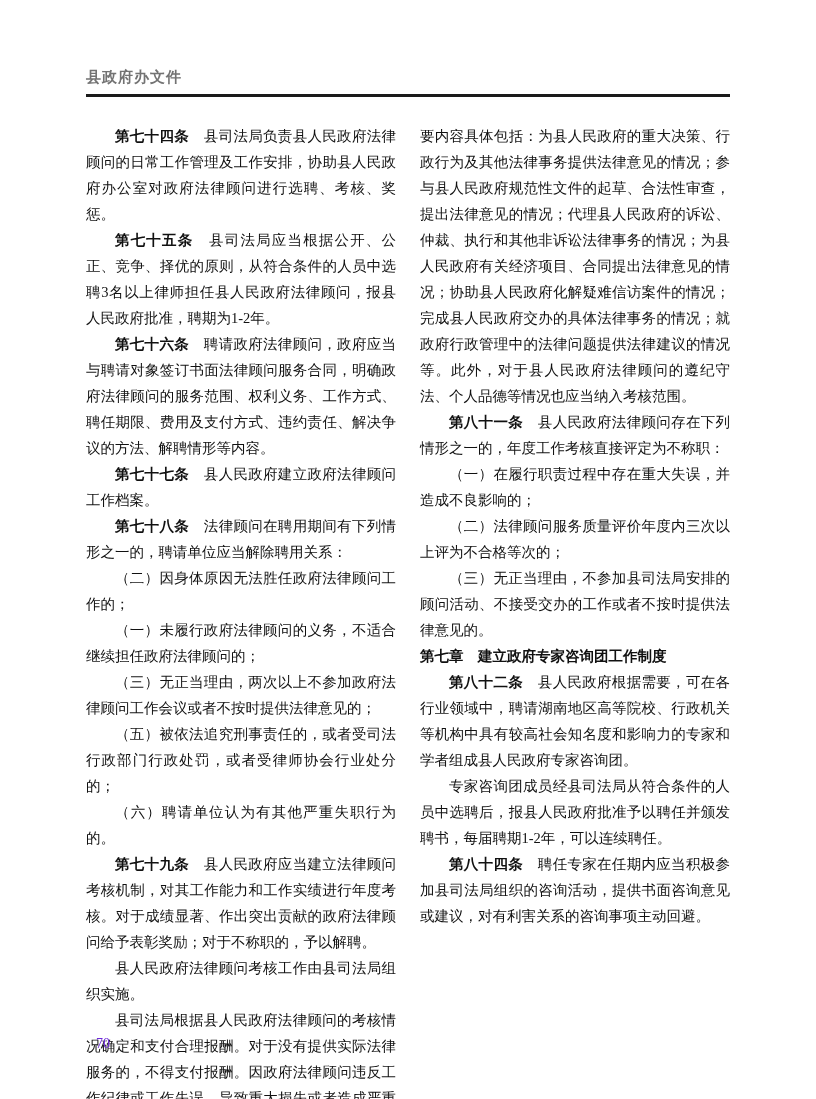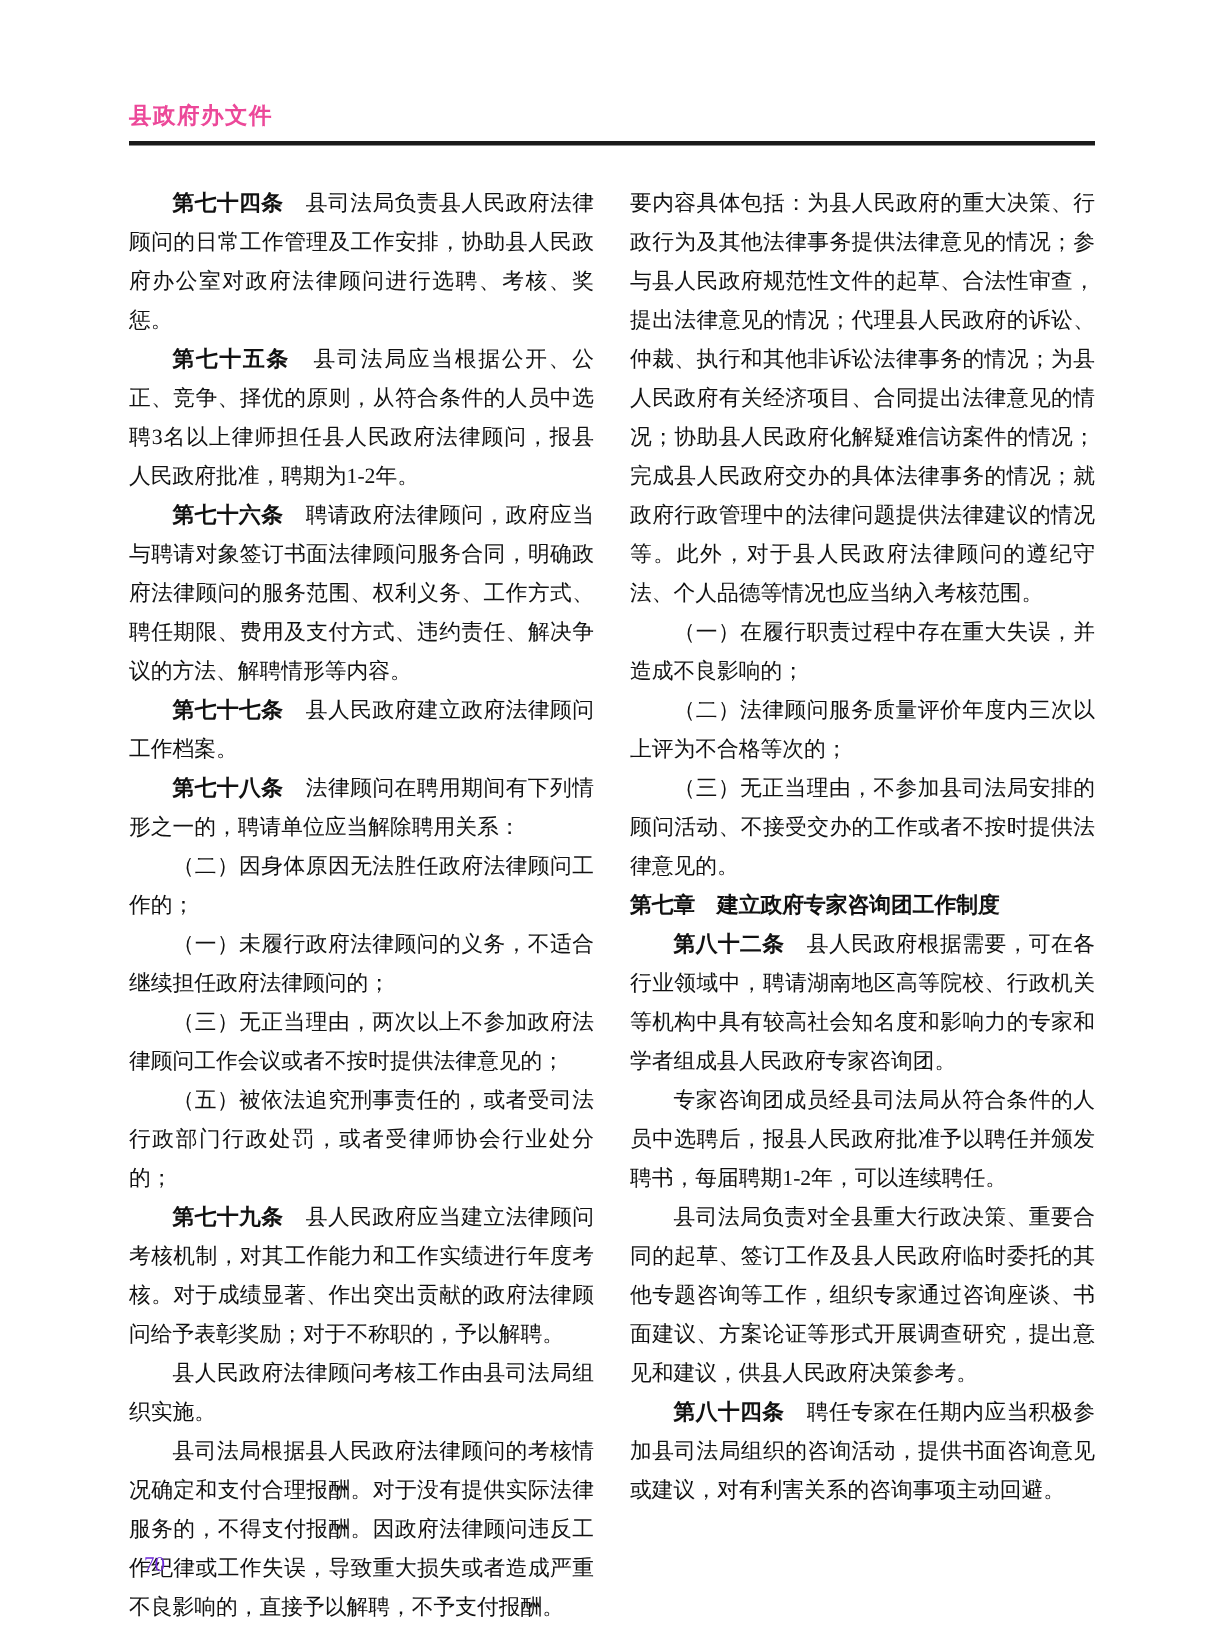--- a/index.html
+++ b/index.html
@@ -19,21 +19,21 @@
     position: absolute;
     inset: 0;
     box-sizing: border-box;
     padding: 68px 86px 0 86px;
   }
   .doc-header {
     font-family: "Liberation Sans", "DejaVu Sans", sans-serif;
     font-weight: 700;
     font-size: 15px;
     letter-spacing: 1px;
-    color: #ec4899;
+    color: #737373;
     margin: 0 0 7px 0;
   }
   .header-rule {
     height: 2.5px;
     background: #1a1a1a;
     width: 100%;
   }
   .columns {
     display: flex;
     gap: 24px;
@@ -86,30 +86,31 @@
     <div class="col" id="col-left">
         <p class="article"><span class="lead">第七十四条</span>　县司法局负责县人民政府法律顾问的日常工作管理及工作安排，协助县人民政府办公室对政府法律顾问进行选聘、考核、奖惩。</p>
         <p class="article"><span class="lead">第七十五条</span>　县司法局应当根据公开、公正、竞争、择优的原则，从符合条件的人员中选聘3名以上律师担任县人民政府法律顾问，报县人民政府批准，聘期为1-2年。</p>
         <p class="article"><span class="lead">第七十六条</span>　聘请政府法律顾问，政府应当与聘请对象签订书面法律顾问服务合同，明确政府法律顾问的服务范围、权利义务、工作方式、聘任期限、费用及支付方式、违约责任、解决争议的方法、解聘情形等内容。</p>
         <p class="article"><span class="lead">第七十七条</span>　县人民政府建立政府法律顾问工作档案。</p>
         <p class="article"><span class="lead">第七十八条</span>　法律顾问在聘用期间有下列情形之一的，聘请单位应当解除聘用关系：</p>
         <p class="indent">（二）因身体原因无法胜任政府法律顾问工作的；</p>
         <p class="indent">（一）未履行政府法律顾问的义务，不适合继续担任政府法律顾问的；</p>
         <p class="indent">（三）无正当理由，两次以上不参加政府法律顾问工作会议或者不按时提供法律意见的；</p>
         <p class="indent">（五）被依法追究刑事责任的，或者受司法行政部门行政处罚，或者受律师协会行业处分的；</p>
+        <p class="indent">（六）聘请单位认为有其他严重失职行为的。</p>
         <p class="article"><span class="lead">第七十九条</span>　县人民政府应当建立法律顾问考核机制，对其工作能力和工作实绩进行年度考核。对于成绩显著、作出突出贡献的政府法律顾问给予表彰奖励；对于不称职的，予以解聘。</p>
         <p class="indent">县人民政府法律顾问考核工作由县司法局组织实施。</p>
         <p class="indent">县司法局根据县人民政府法律顾问的考核情况确定和支付合理报酬。对于没有提供实际法律服务的，不得支付报酬。因政府法律顾问违反工作纪律或工作失误，导致重大损失或者造成严重不良影响的，直接予以解聘，不予支付报酬。</p>
       </div>
     <div class="col" id="col-right">
         <p class="cont">要内容具体包括：为县人民政府的重大决策、行政行为及其他法律事务提供法律意见的情况；参与县人民政府规范性文件的起草、合法性审查，提出法律意见的情况；代理县人民政府的诉讼、仲裁、执行和其他非诉讼法律事务的情况；为县人民政府有关经济项目、合同提出法律意见的情况；协助县人民政府化解疑难信访案件的情况；完成县人民政府交办的具体法律事务的情况；就政府行政管理中的法律问题提供法律建议的情况等。此外，对于县人民政府法律顾问的遵纪守法、个人品德等情况也应当纳入考核范围。</p>
+        <p class="article"><span class="lead">第八十一条</span>　县人民政府法律顾问存在下列情形之一的，年度工作考核直接评定为不称职：</p>
         <p class="indent">（一）在履行职责过程中存在重大失误，并造成不良影响的；</p>
         <p class="indent">（二）法律顾问服务质量评价年度内三次以上评为不合格等次的；</p>
         <p class="indent">（三）无正当理由，不参加县司法局安排的顾问活动、不接受交办的工作或者不按时提供法律意见的。</p>
         <p class="heading"><span class="lead">第七章</span>　建立政府专家咨询团工作制度</p>
         <p class="article"><span class="lead">第八十二条</span>　县人民政府根据需要，可在各行业领域中，聘请湖南地区高等院校、行政机关等机构中具有较高社会知名度和影响力的专家和学者组成县人民政府专家咨询团。</p>
         <p class="indent">专家咨询团成员经县司法局从符合条件的人员中选聘后，报县人民政府批准予以聘任并颁发聘书，每届聘期1-2年，可以连续聘任。</p>
-        <p class="indent">县司法局负责对全县重大行政决策、重要合同的起草、签订工作及县人民政府临时委托的其他专题咨询等工作，组织专家通过咨询座谈、书面建议、方案论证等形式开展调查研究，提出意见和建议，供县人民政府决策参考。</p>
         <p class="article"><span class="lead">第八十四条</span>　聘任专家在任期内应当积极参加县司法局组织的咨询活动，提供书面咨询意见或建议，对有利害关系的咨询事项主动回避。</p>
       </div>
   </div>
   <div class="page-number">70</div>
 </div>
 
 </body></html>

